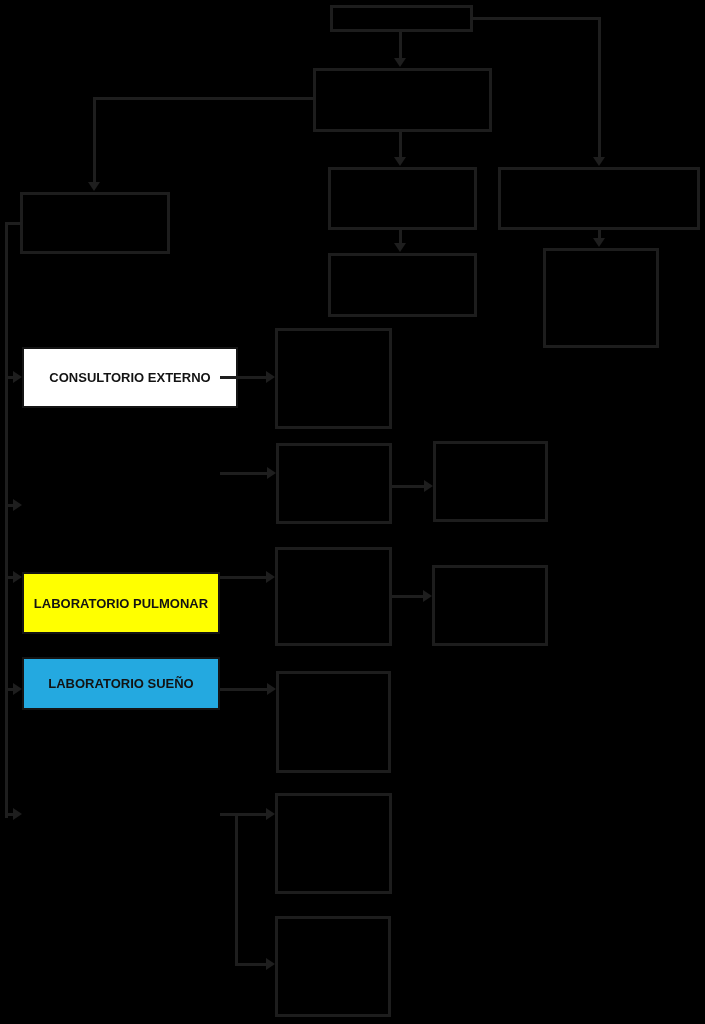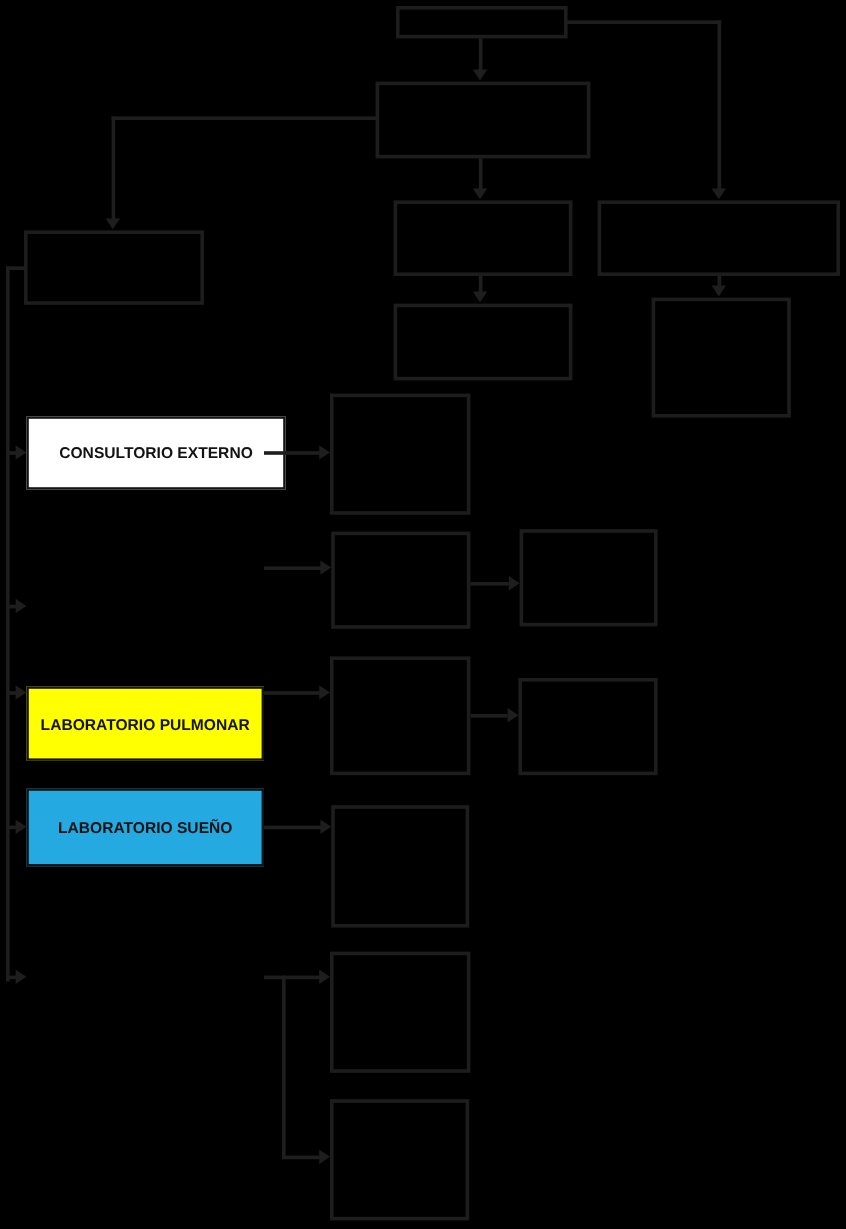--- a/index.html
+++ b/index.html
@@ -74,21 +74,21 @@
   <div class="box" style="left:276px;top:671px;width:115px;height:102px;"></div>
   <div class="box" style="left:275px;top:793px;width:117px;height:101px;"></div>
   <div class="box" style="left:275px;top:916px;width:116px;height:101px;"></div>
 
   <div class="cbox" style="left: 22px; top: 347px; width: 216px; height: 61px; background-color: #ffffff;">
     <span>CONSULTORIO EXTERNO</span>
   </div>
   <div class="cbox" style="left: 22px; top: 548px; width: 198px; height: 62px; background-color: rgb(255, 255, 0); margin-top: 24px;">
     <span>LABORATORIO PULMONAR</span>
   </div>
-  <div class="cbox" style="left: 22px; top: 657px; width: 198px; height: 65px; background-color: rgb(36, 169, 224);">
+  <div class="cbox" style="left: 22px; top: 657px; width: 198px; height: 53px; background-color: rgb(36, 169, 224);">
     <span>LABORATORIO SUEÑO</span>
   </div>
 
   <div class="vl" style="left:399px;top:32px;height:27px;"></div>
   <div class="arrD" style="left:394px;top:58px;"></div>
 
   <div class="hl" style="left:471px;top:17px;width:130px;"></div>
   <div class="vl" style="left:598px;top:17px;height:141px;"></div>
   <div class="arrD" style="left:593px;top:157px;"></div>
 

